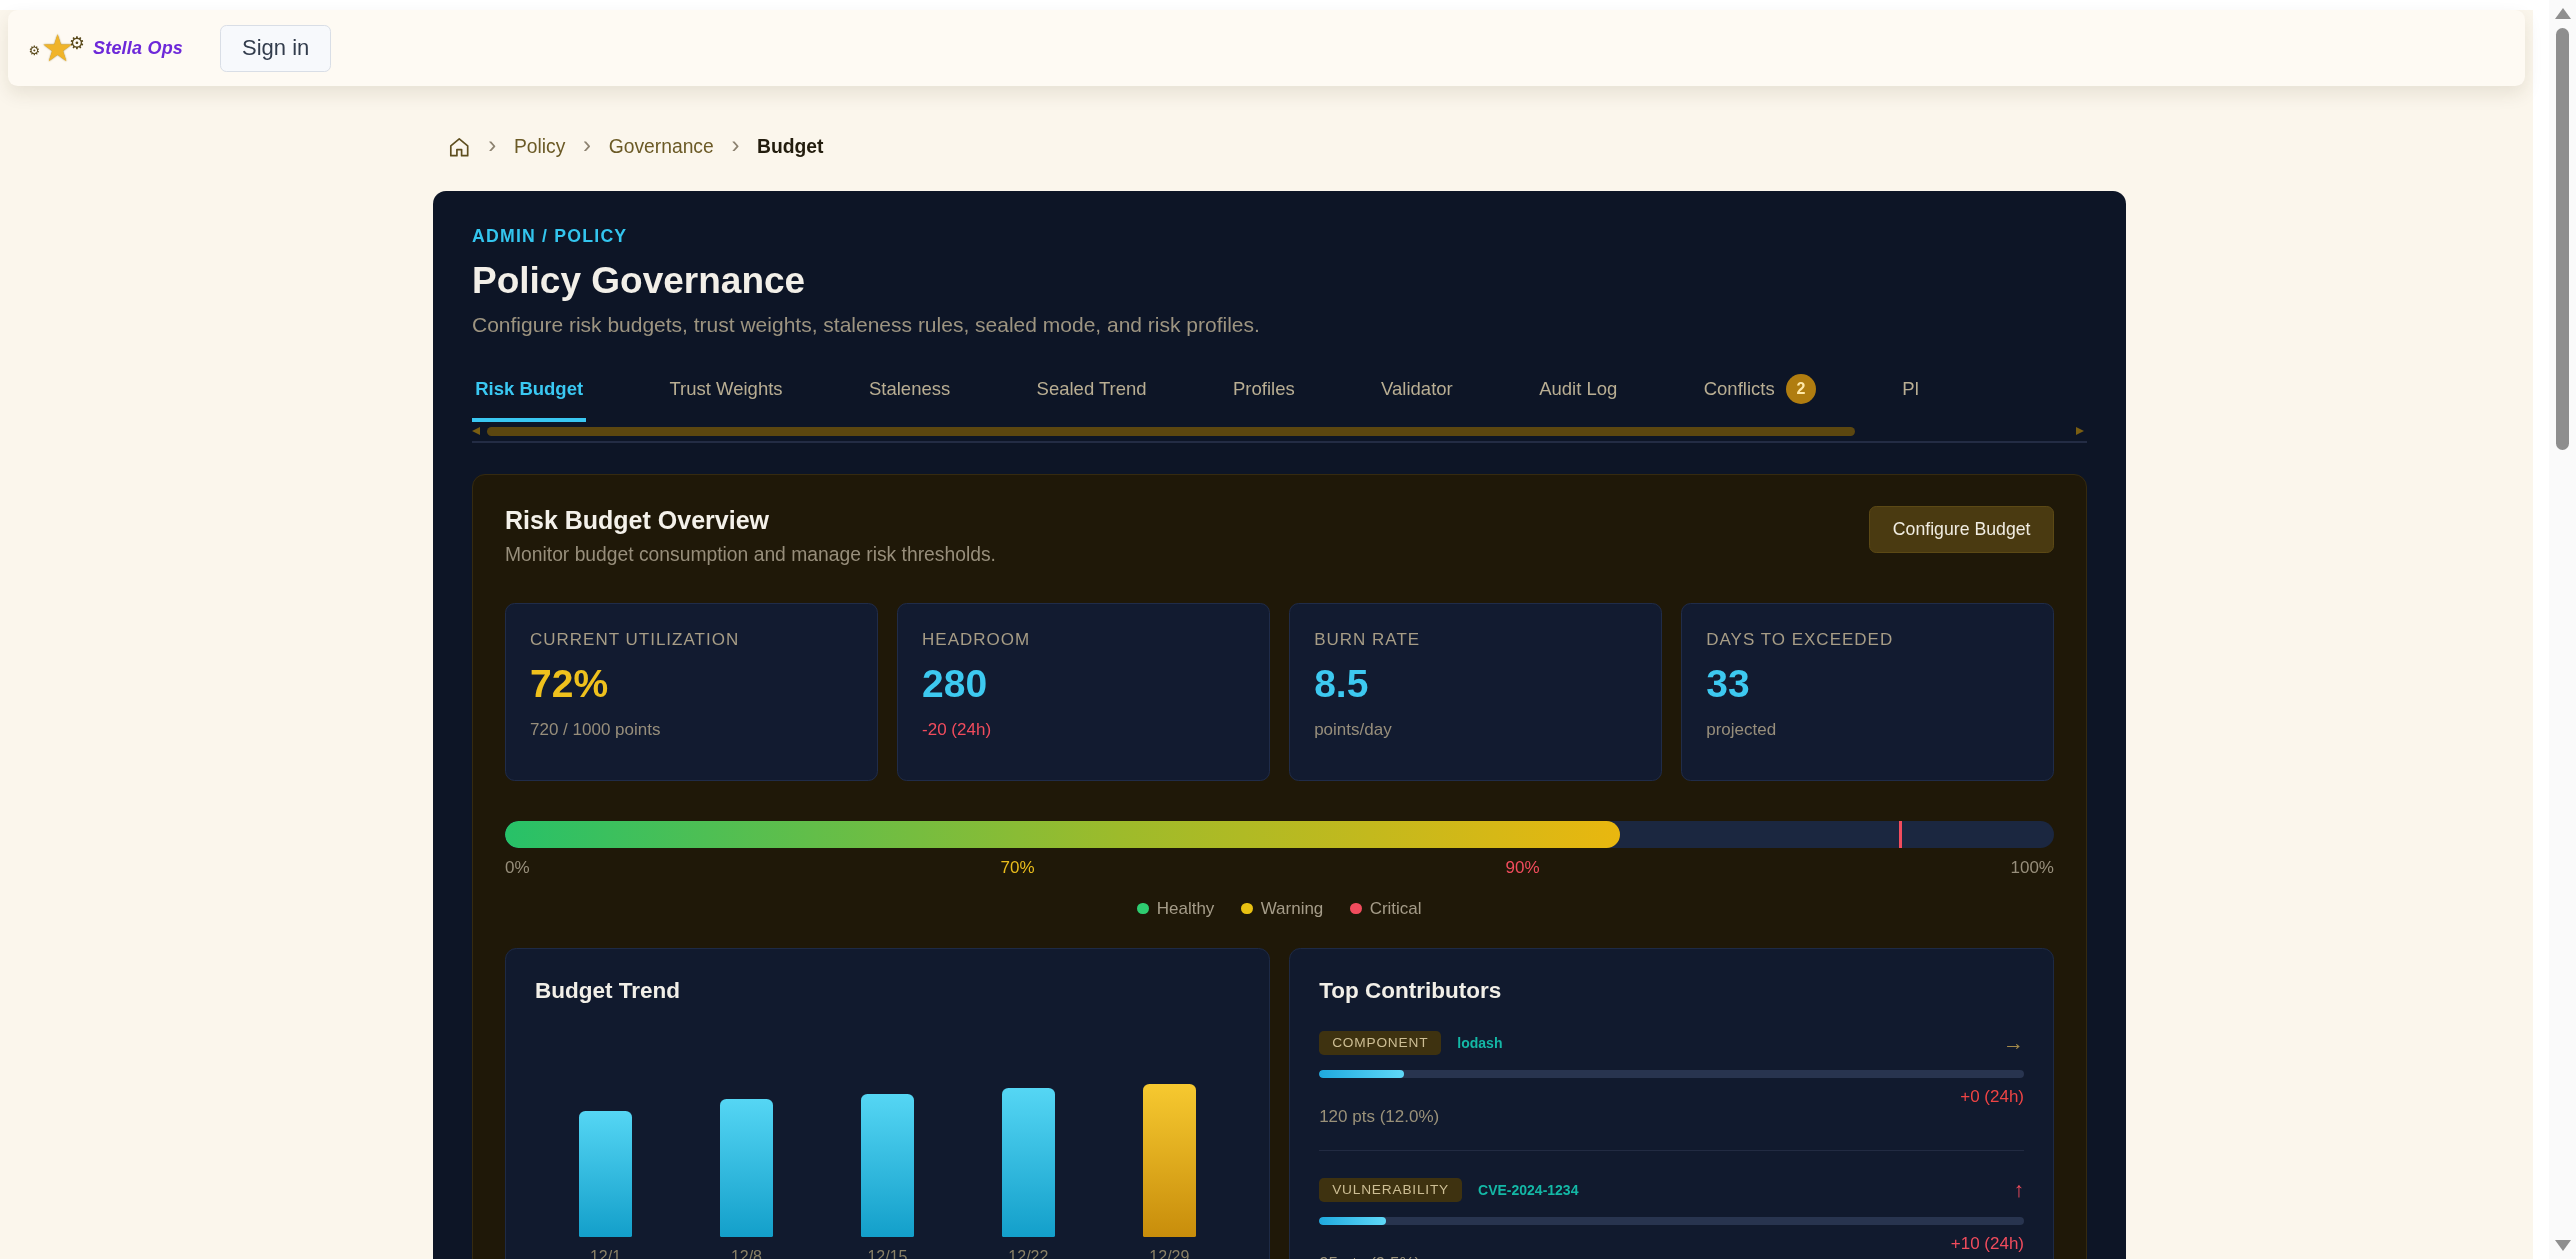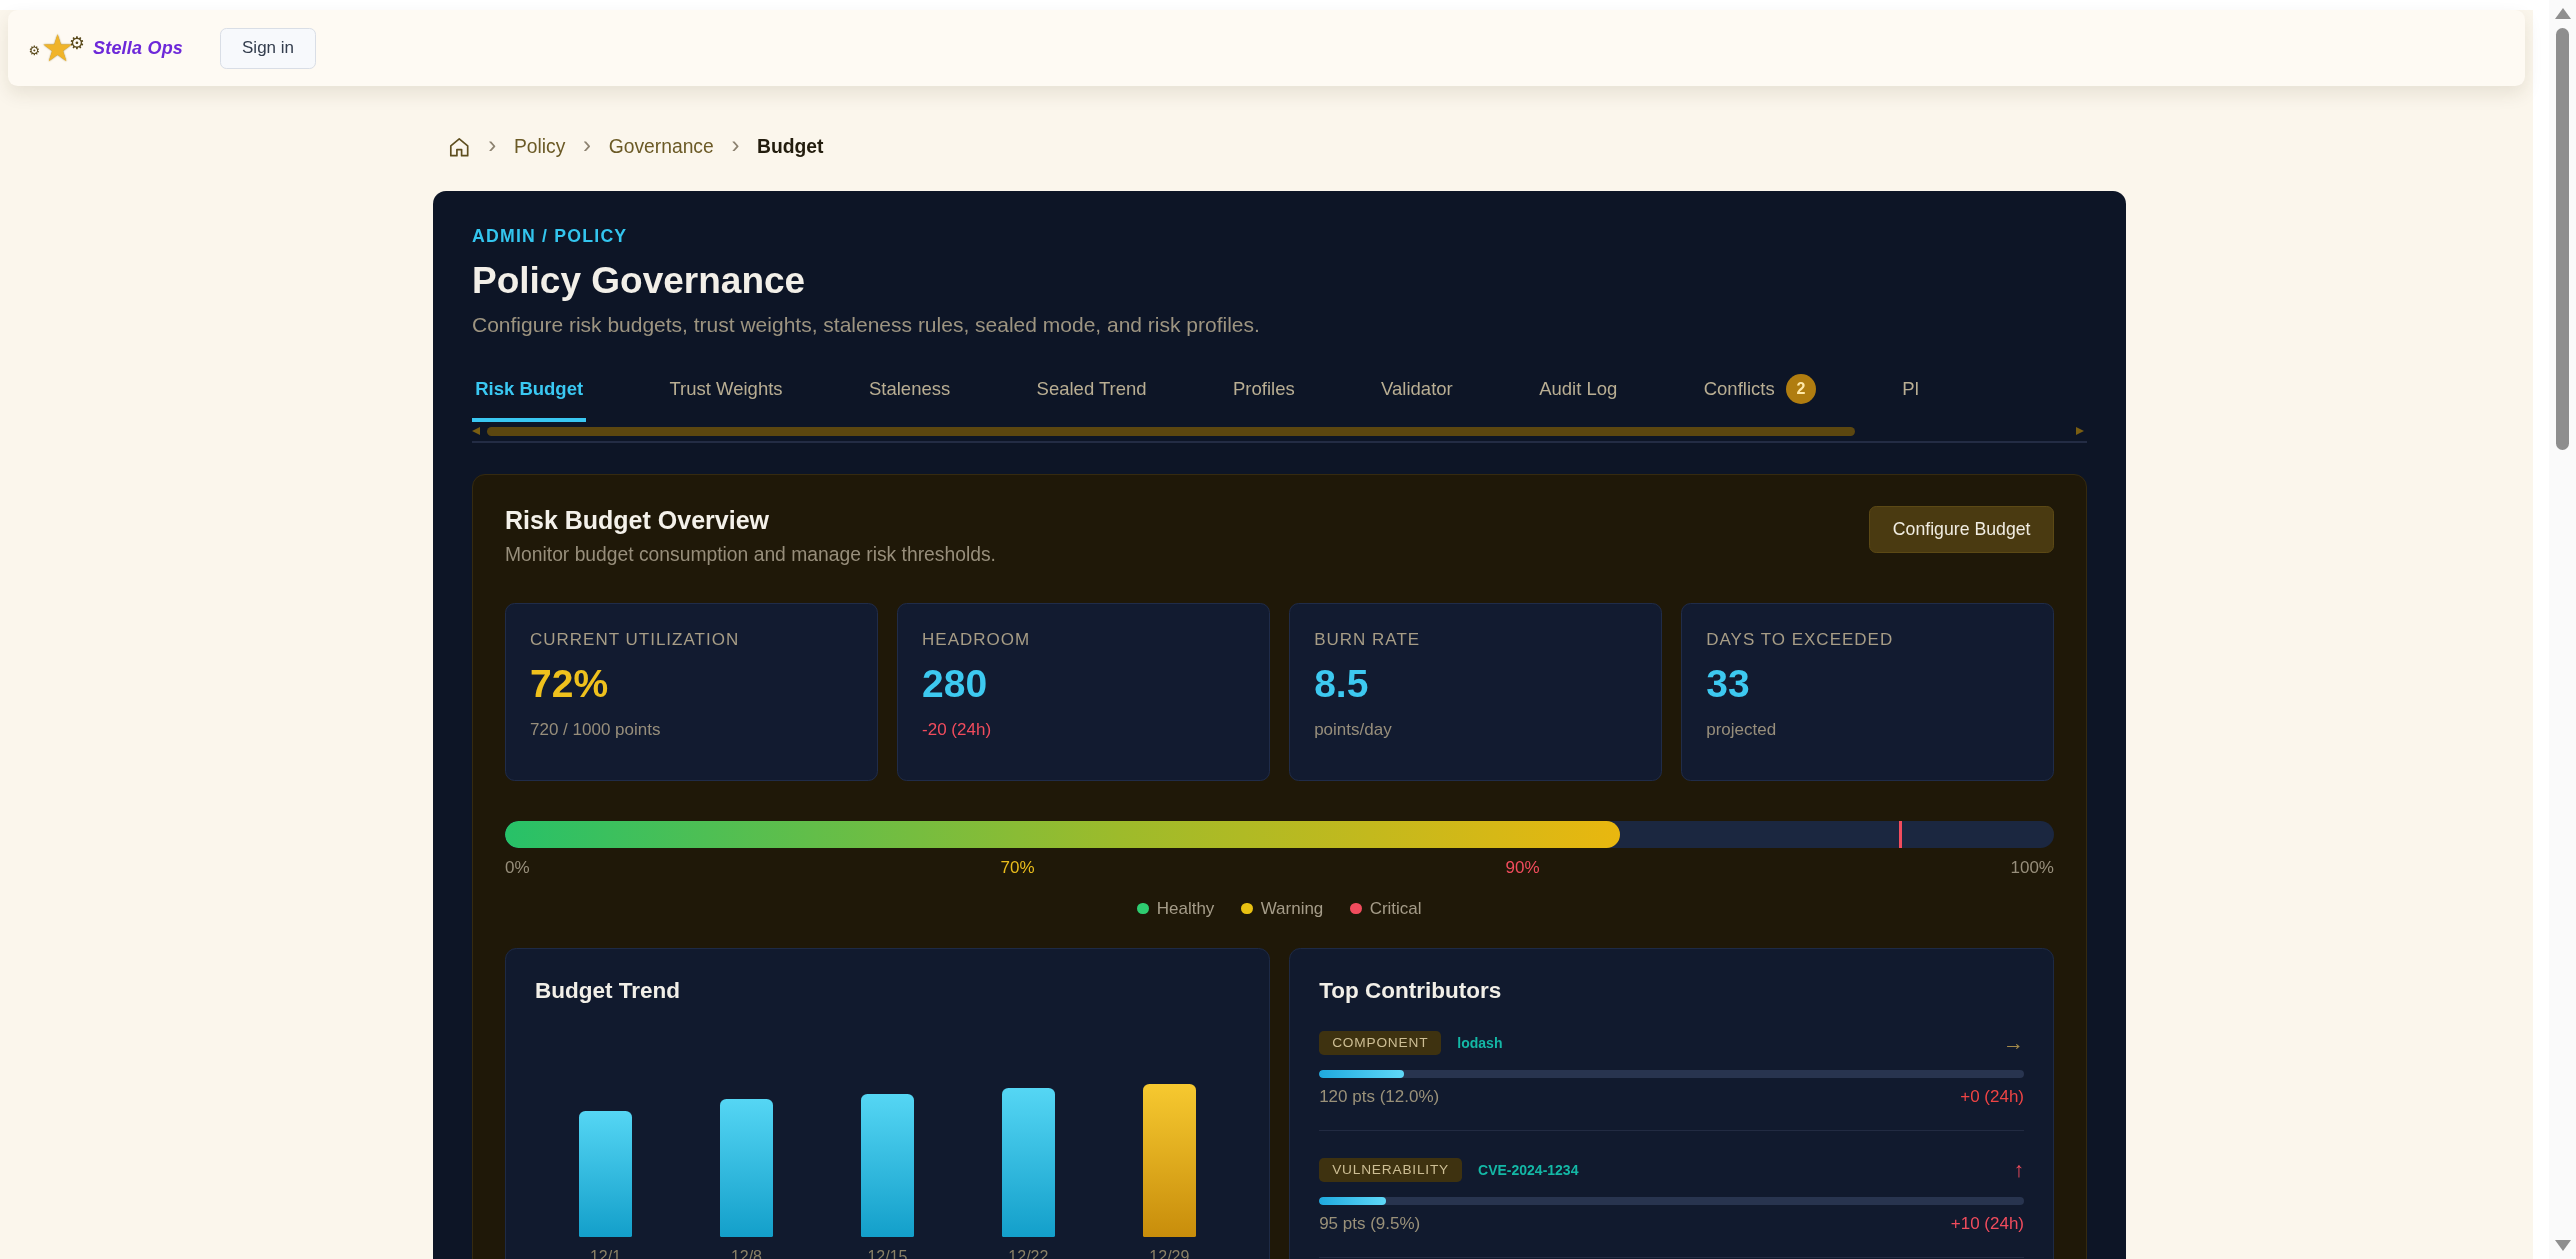--- a/index.html
+++ b/index.html
@@ -26,21 +26,21 @@
             box-shadow:0 8px 17.7px rgba(60,45,10,.10); display:flex; align-items:center;
             padding:0 27px; position:relative; z-index:5; }
   .brand { display:flex; align-items:center; gap:13px; }
   .brand-logo { position:relative; width:45px; height:45px; font-size:37px; line-height:45px;
                 color:#f0b429; text-align:center; }
   .brand-logo .star { text-shadow:0 0 1.6px #8a6a10; }
   .brand-logo .gear { position:absolute; top:-4.8px; right:-4.8px; font-size:17.7px; color:#5a4a1c; }
   .brand-logo .gear2 { position:absolute; bottom:-1.6px; left:-6.4px; font-size:13px; color:#5a4a1c; }
   .brand-name { font-size:18px; font-weight:700; color:#6d28d9; letter-spacing:0.2px;font-style:italic; }
   .signin-btn { margin-left:37px; background:#f7f9fc; border:0.8px solid #d9dee6; border-radius:6.4px;
-                padding:9.7px 21px; font-size:17px; color:#333d4d; cursor:pointer;
+                padding:9.7px 21px; font-size:22px; color:#333d4d; cursor:pointer;
                 font-family:"Liberation Sans", sans-serif; }
 
   
   .breadcrumb { display:flex; align-items:center; gap:17.7px; margin:47px 0 0 448px; }
   .crumb-home svg { display:block; }
   .crumb-sep { font-size:24px; color:#8c8270; line-height:1; padding-bottom:3.2px; }
   .crumb-link { font-size:19.3px; color:#6b5a26; cursor:pointer; }
   .crumb-current { font-size:19.3px; color:#231d0e; font-weight:700; }
 
   
@@ -114,21 +114,21 @@
   .contrib-head { display:flex; align-items:center; gap:16px; }
   .contrib-badge { background:#3e3210; border-radius:4.8px; padding:4.8px 13px;
                    font-size:13.7px; letter-spacing:0.8px; color:#cdbe94; }
   .contrib-name { font-size:14px; font-weight:600; color:#14b8a6; }
   .trend-arrow { margin-left:auto; font-size:21px; }
   .contrib-track { margin-top:14.5px; height:8px; border-radius:4px; background:#28344f;
                    overflow:hidden; }
   .contrib-fill { height:100%; border-radius:4px;
                   background:linear-gradient(90deg,#1fa9de,#5fd8f8); }
   .contrib-stats { display:flex; justify-content:space-between; margin-top:9.7px; font-size:17px; }
-  .contrib-stats .pts { color:#9a9179; }
+  .contrib-stats .pts { color:#9a9179;margin-top:20px; }
   .contrib-divider { height:0.8px; background:#222b42; margin-top:22.5px; }
 </style>
 </head>
 <body>
 
 <div class="canvas">
 <div class="page">
 
   <div class="topbar">
     <div class="brand">

